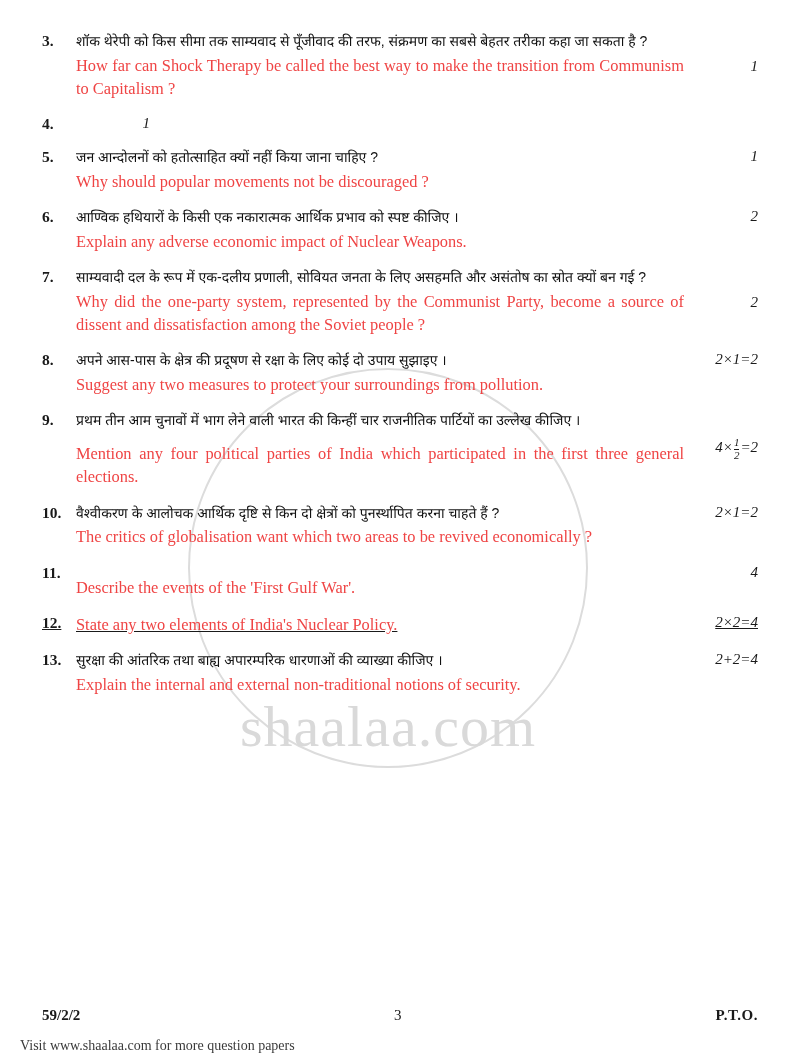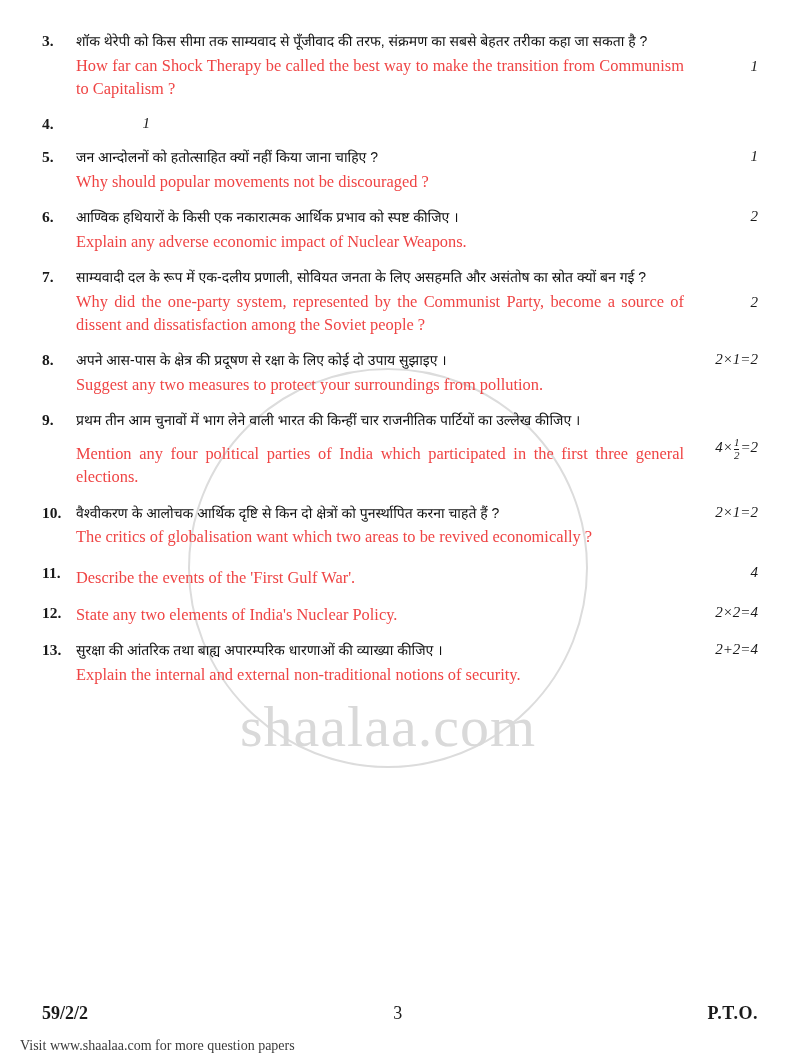--- a/index.html
+++ b/index.html
@@ -108,21 +108,21 @@
   .frac .num { display: block; }
   .frac .den { display: block; border-top: 1px solid #1a1a1a; }
 
   .footer {
     position: absolute;
     left: 42px;
     right: 42px;
     bottom: 36px;
     display: flex;
     align-items: flex-start;
-    font-size: 18px;
+    font-size: 15px;
   }
   .footer .code { flex: 0 0 auto; font-weight: bold; }
   .footer .pageno { flex: 1 1 auto; text-align: center; }
   .footer .pto { flex: 0 0 auto; font-weight: bold; letter-spacing: 0.5px; }
 
   .promo {
     position: absolute;
     left: 20px;
     bottom: 6px;
     font-family: "Liberation Serif", serif;
@@ -205,26 +205,26 @@
       <div class="qbody">
         <div class="hi">वैश्वीकरण के आलोचक आर्थिक दृष्टि से किन दो क्षेत्रों को पुनर्स्थापित करना चाहते हैं ?</div>
         <div class="en justify-full">The critics of globalisation want which two areas to be revived economically ?</div>
       </div>
       <div class="qmarkcol">2×1=2</div>
     </div>
 
     <div class="qrow block" style="margin-top:6px;">
       <div class="qnum">11.</div>
       <div class="qbody">
-        <div class="en" style="margin-top:4px;">Describe the events of the 'First Gulf War'.</div>
+        <div class="en" style="margin-top:14px;">Describe the events of the 'First Gulf War'.</div>
       </div>
       <div class="qmarkcol">4</div>
     </div>
 
-    <div class="qrow block" style="margin-top:8px;">
+    <div class="qrow block" style="margin-top:8px;text-decoration:underline;">
       <div class="qnum">12.</div>
       <div class="qbody">
         <div class="en">State any two elements of India's Nuclear Policy.</div>
       </div>
       <div class="qmarkcol">2×2=4</div>
     </div>
 
     <div class="qrow block" style="margin-top:8px;">
       <div class="qnum">13.</div>
       <div class="qbody">

